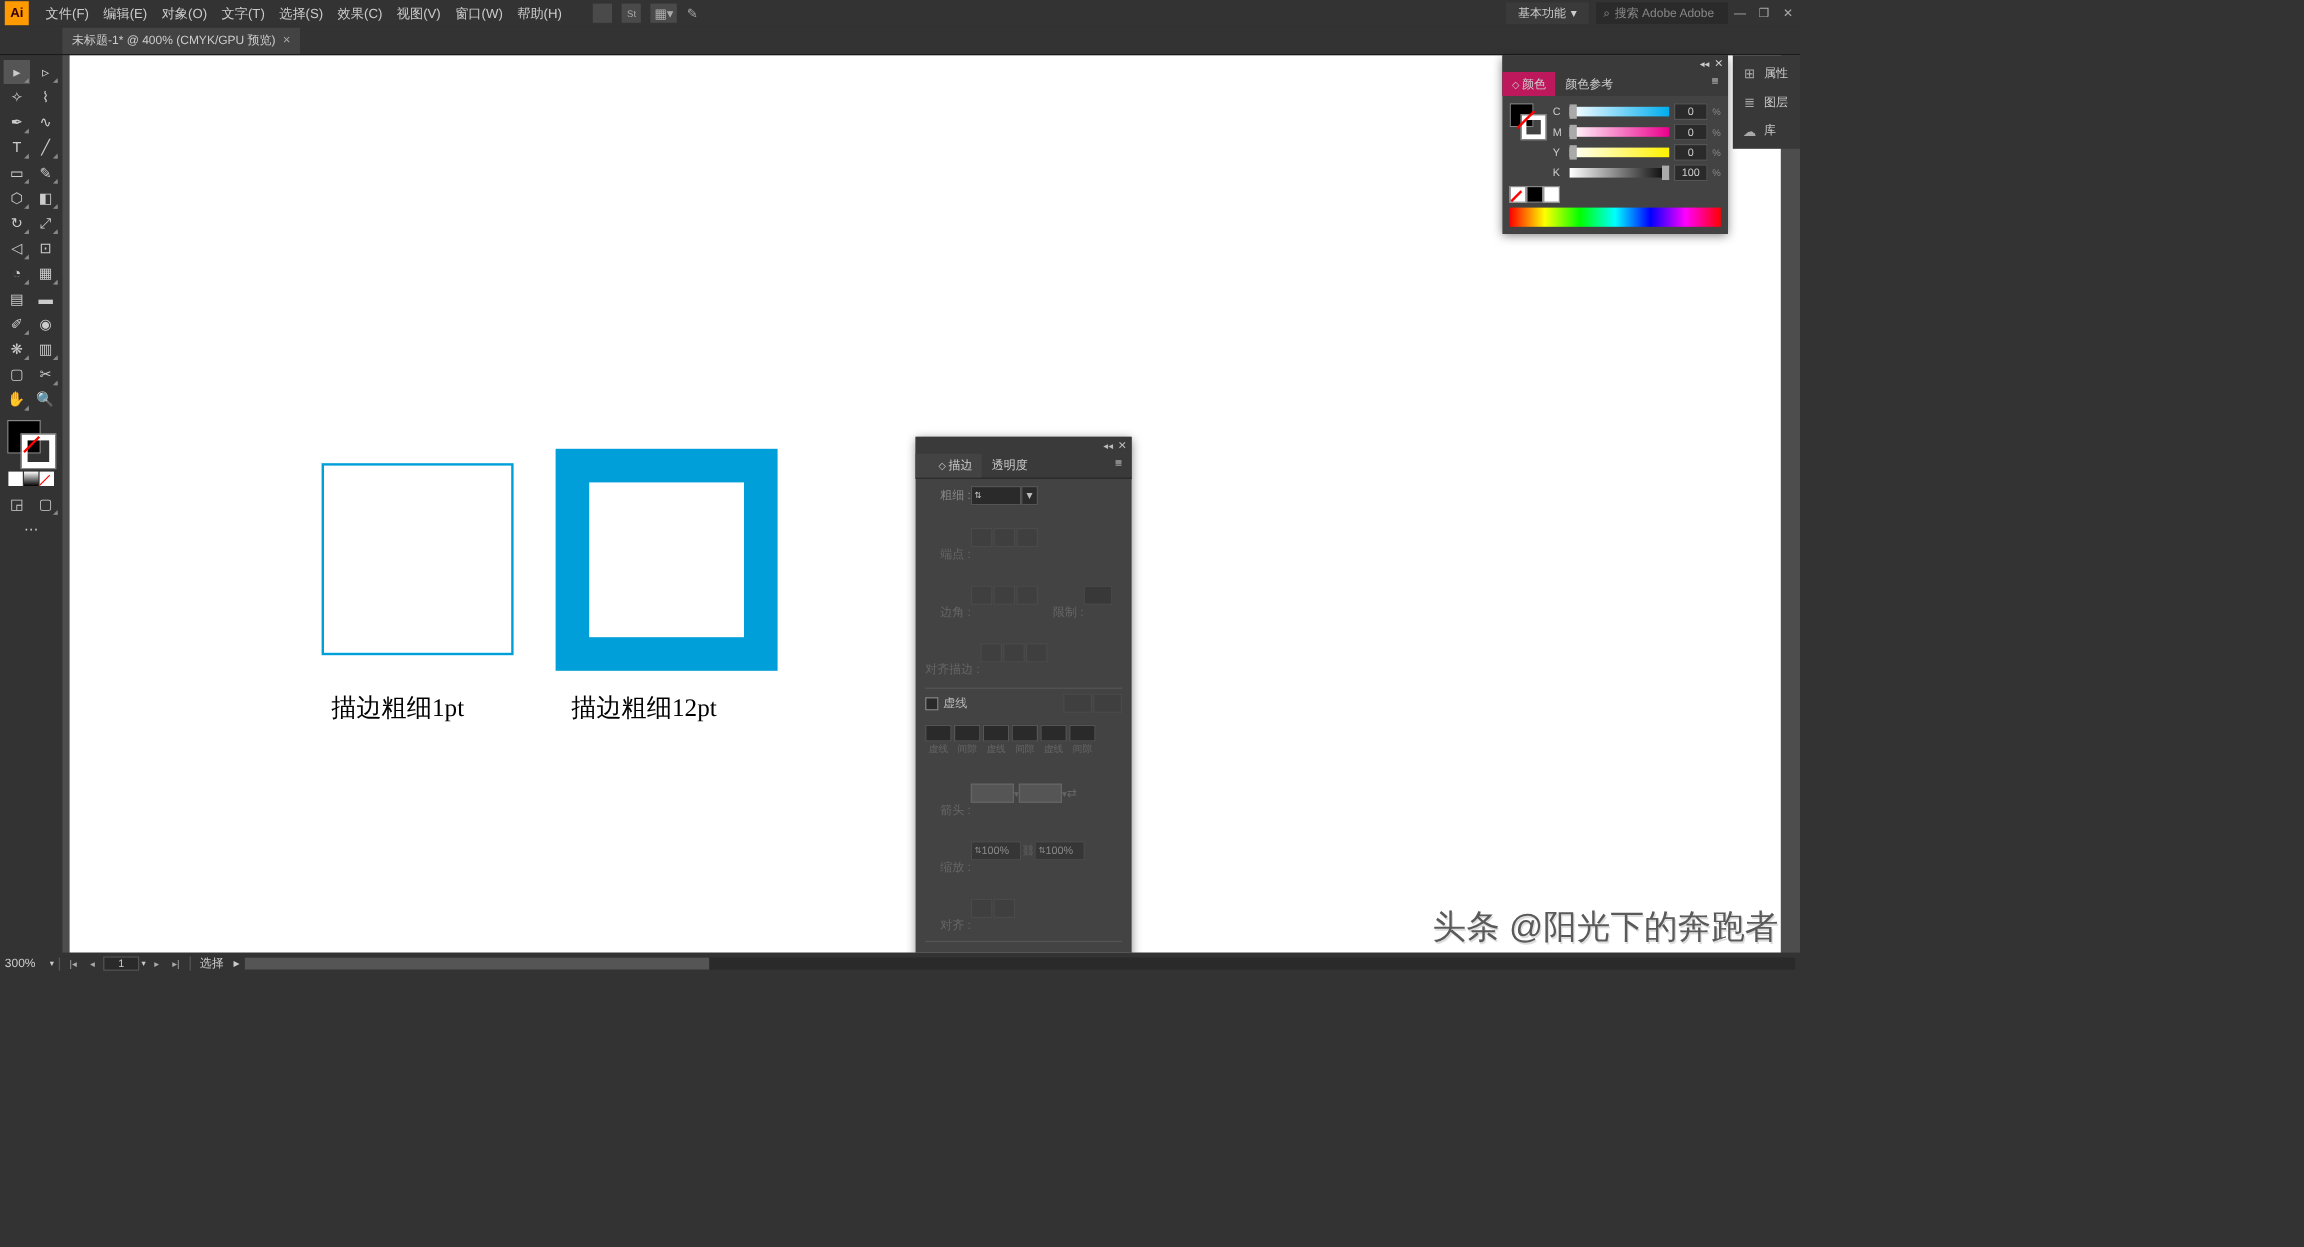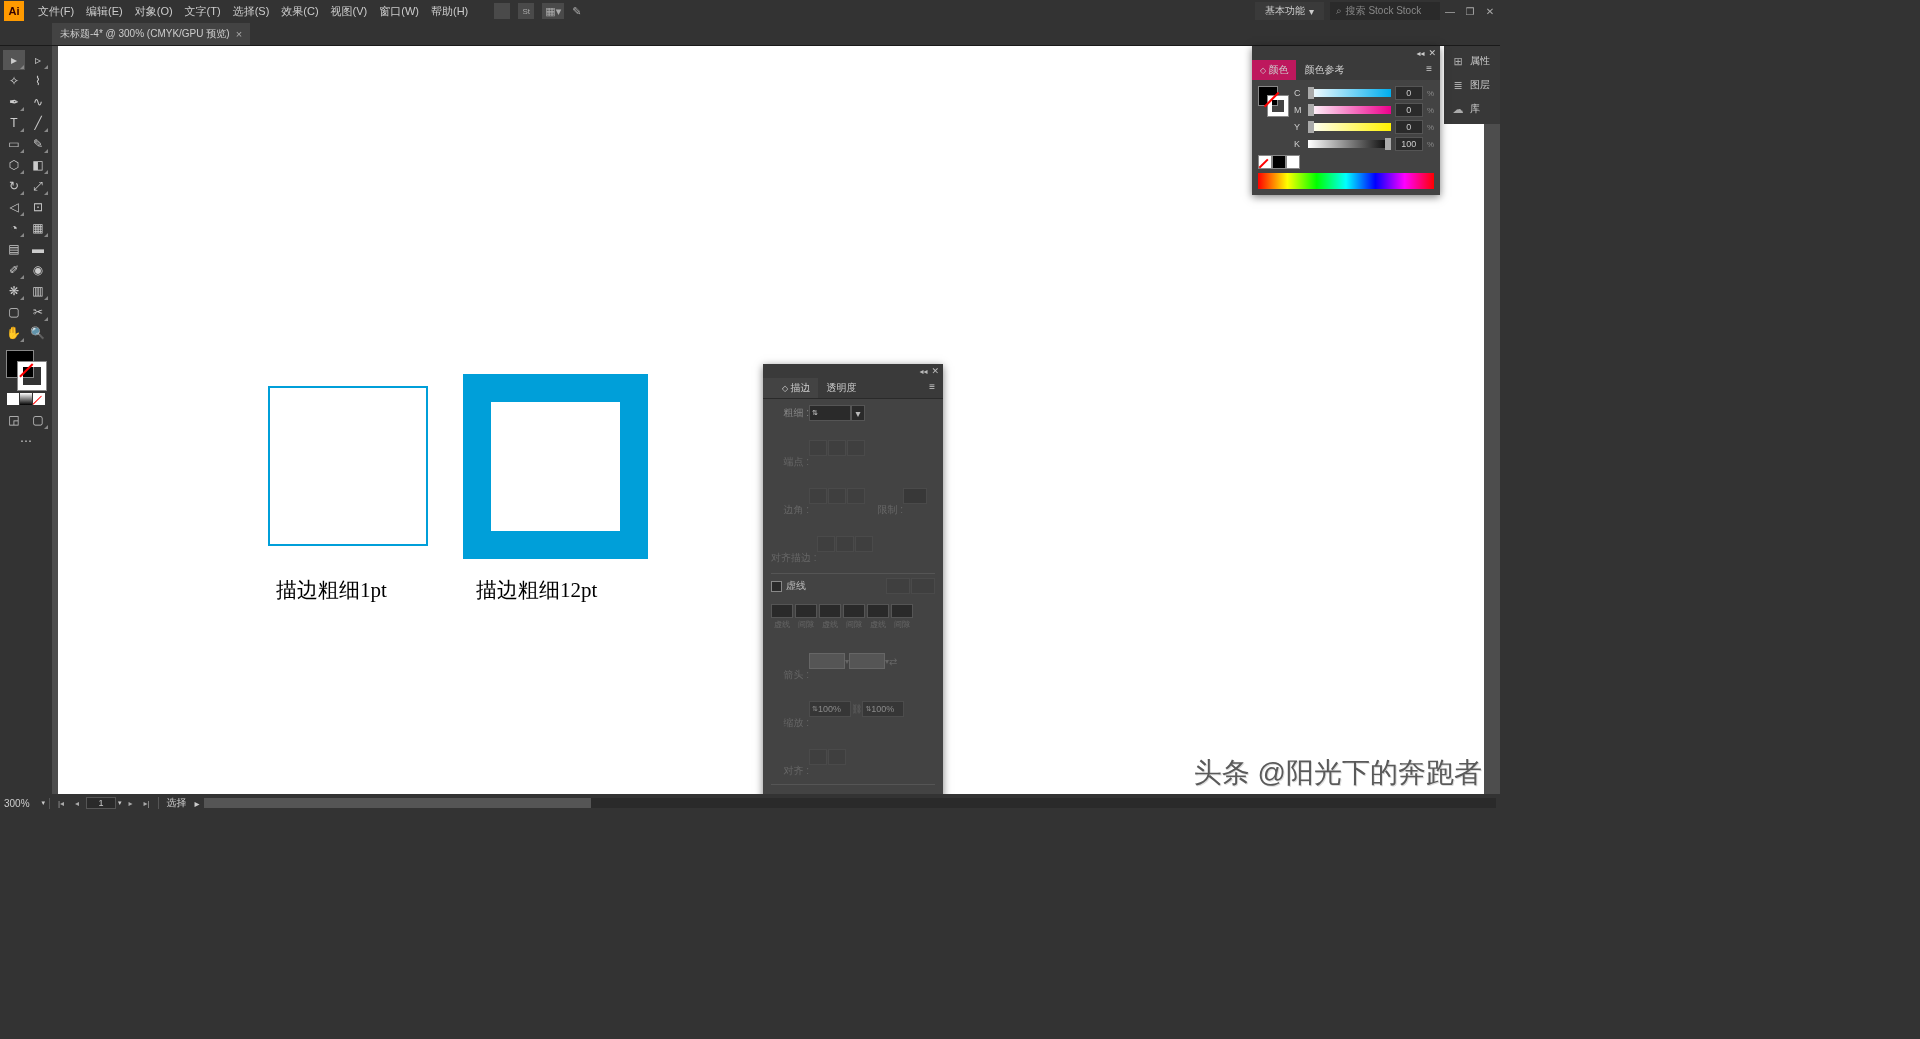--- a/index.html
+++ b/index.html
@@ -131,30 +131,30 @@
   <div style="width:8px"></div>
   <div style="color:#aaa">✎</div>
   <div class="menu-spacer"></div>
   <div class="workspace-btn">
       <span>基本功能</span>
       <span>▾</span>
     </div>
   <div style="width:6px"></div>
   <div class="search-box">
       <span>⌕</span>
-      <span textcontent="搜索 Adobe Stock">搜索 Stock Stock</span>
+      <span textcontent="搜索 Adobe Stock">搜索 Adobe Adobe</span>
     </div>
   <div class="win-btn">—</div>
   <div class="win-btn">❐</div>
   <div class="win-btn">✕</div>
 </div>
 
 <div class="tabbar">
   <div class="doc-tab">
-    <span>未标题-4* @ 300% (CMYK/GPU 预览)</span>
+    <span>未标题-1* @ 400% (CMYK/GPU 预览)</span>
     <span class="tab-close">×</span>
   </div>
 </div>
 
 <div class="workspace">
 
   <div class="tools-panel">
     <div class="tool-row">
         <div class="tool-btn active">▸<span class="tri"></span></div>
         <div class="tool-btn">▹<span class="tri"></span></div>

